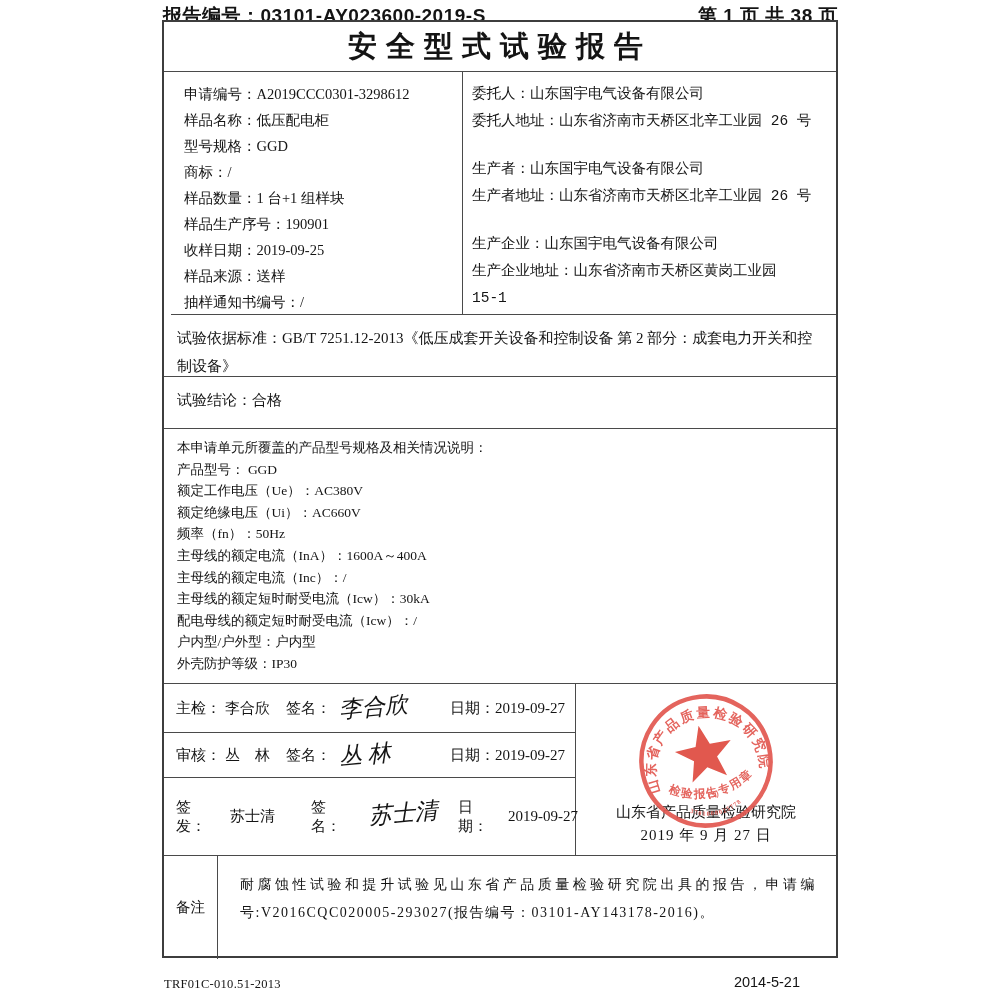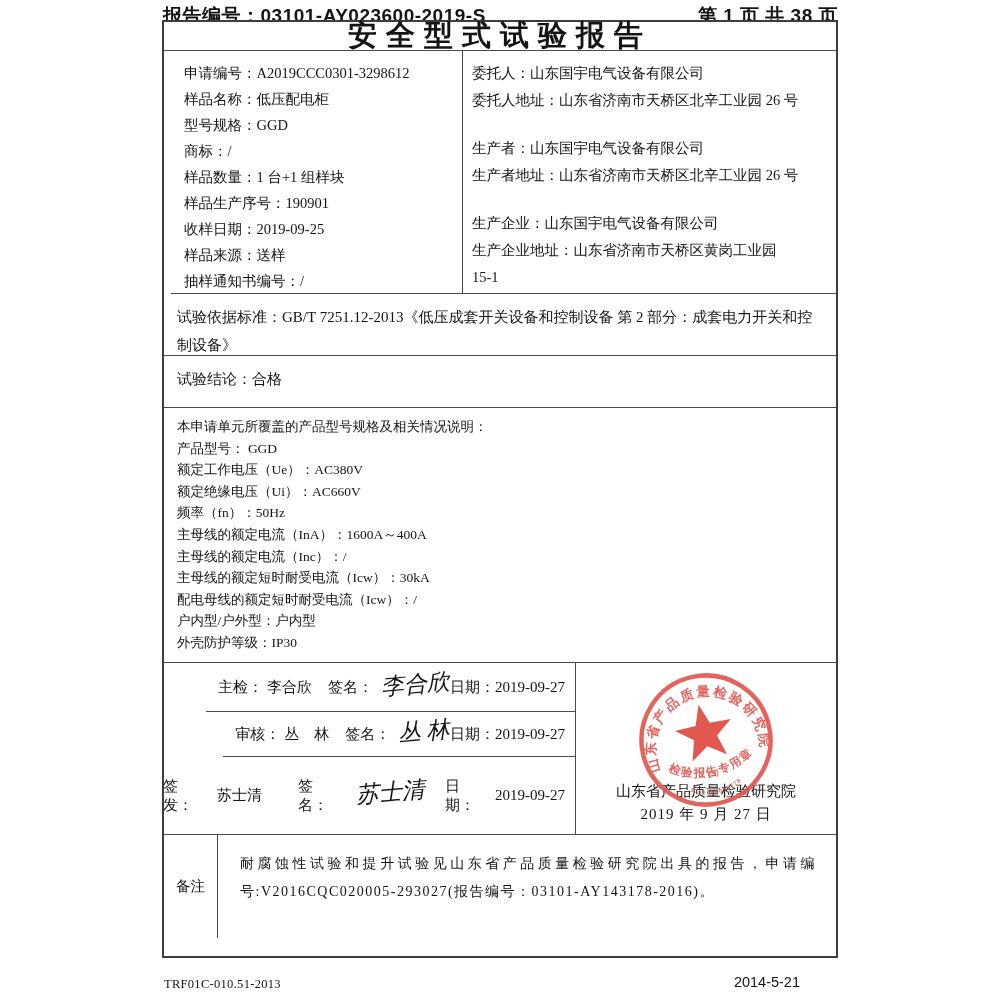--- a/index.html
+++ b/index.html
@@ -16,42 +16,42 @@
     font-weight:bold;font-size:19px;letter-spacing:.5px;
   }
   
   .report-table{
     position:absolute;left:162px;top:20px;width:676px;height:938px;
     border:2px solid #3d3d3d;box-sizing:border-box;background:#fff;
   }
   .row{box-sizing:border-box;border-bottom:1px solid #4a4a4a;}
   .row:last-child{border-bottom:none;}
   .title-row{
-    height:29px;display:flex;align-items:center;justify-content:center;
+    height:50px;display:flex;align-items:center;justify-content:center;
     font-size:29px;font-weight:600;letter-spacing:9px;
   }
   
   .info-row{height:243px;display:flex;margin-left:7px;}
   .info-left{
     width:292px;box-sizing:border-box;border-right:1px solid #4a4a4a;
     padding:9px 6px 0 13px;font-size:14.5px;line-height:26px;
   }
-  .info-right{flex:1;padding:9px 6px 0 9px;font-size:14.5px;line-height:27px;}
+  .info-right{flex:1;padding:9px 6px 0 9px;font-size:14.5px;line-height:27px;font-family:Liberation Mono, monospace;}
   .info-line{white-space:nowrap;}
   .gap-top{margin-top:21px;}
   .centered-line{text-align:left;white-space:nowrap;}
   
   .standards-row{height:62px;padding:9px 12px 0 13px;font-size:15px;line-height:28px;box-sizing:border-box;}
   .conclusion-row{height:52px;padding:14px 12px 0 13px;font-size:15px;box-sizing:border-box;}
   
   .product-row{height:255px;padding:8px 12px 0 13px;font-size:13.5px;line-height:21.6px;box-sizing:border-box;}
   .product-line{white-space:nowrap;}
   
   .sign-row{height:172px;display:flex;box-sizing:border-box;}
-  .sign-left{width:412px;box-sizing:border-box;border-right:1px solid #4a4a4a;display:flex;flex-direction:column;align-items:flex-end;}
+  .sign-left{width:412px;box-sizing:border-box;border-right:1px solid #4a4a4a;display:flex;flex-direction:column;}
   .sign-line{
     box-sizing:border-box;border-bottom:1px solid #4a4a4a;
     display:flex;align-items:center;padding:0 10px 0 12px;font-size:15px;
   }
   .sign-line:last-child{border-bottom:none;gap:20px;}
   .sl-1{height:49px;} .sl-2{height:45px;} .sl-3{height:77px;}
   .sign-name{margin:0 16px 0 4px;white-space:nowrap;}
   .script{
     flex:1;font-size:23px;font-style:italic;font-weight:500;
     transform:rotate(-5deg) translateY(-3px);padding-left:8px;white-space:nowrap;

